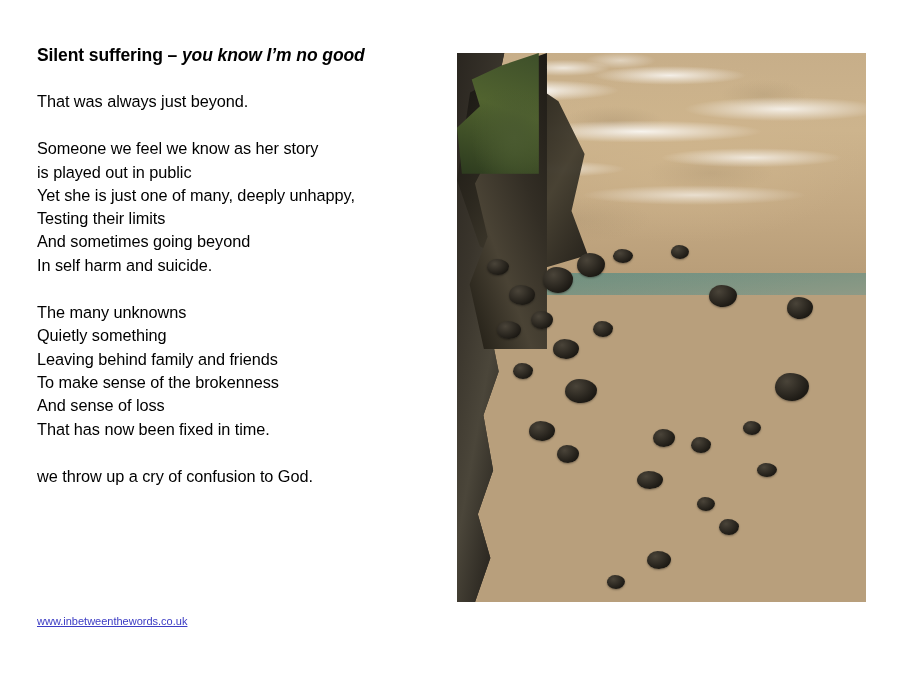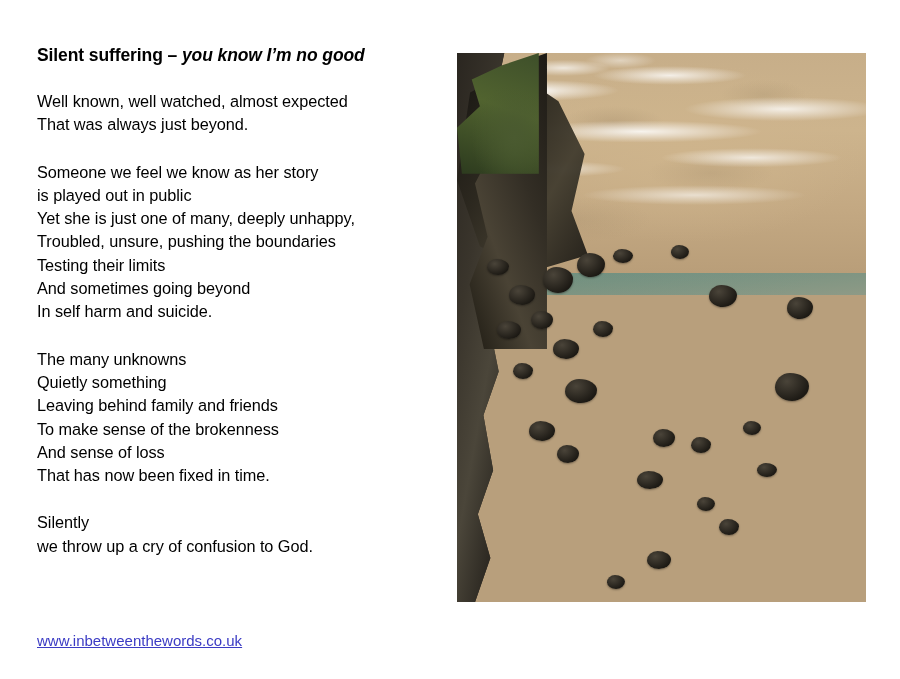--- a/index.html
+++ b/index.html
@@ -47,22 +47,22 @@
   .poem-line {
     font-size: 16.3px;
     line-height: 23.3px;
     white-space: nowrap;
     letter-spacing: -0.05px;
   }
 
   #source-link {
     position: absolute;
     left: 37px;
-    top: 634px;
-    font-size: 15px;
+    top: 614px;
+    font-size: 11px;
     line-height: 14px;
     color: #3b3bc4;
     text-decoration: underline;
     white-space: nowrap;
   }
 
   
   #coast-photo {
     position: absolute;
     left: 457px;
@@ -193,45 +193,42 @@
 </head>
 <body>
 
 <div id="poem-column">
 
   <div id="poem-title">
     <span>Silent suffering – </span><span class="title-italic">you know I’m no good</span>
   </div>
 
   <div class="stanza">
-    <div class="poem-line">Well known, well watched, almost expected</div>
     <div class="poem-line">That was always just beyond.</div>
   </div>
 
   <div class="stanza">
     <div class="poem-line">Someone we feel we know as her story</div>
     <div class="poem-line">is played out in public</div>
     <div class="poem-line">Yet she is just one of many, deeply unhappy,</div>
-    <div class="poem-line">Troubled, unsure, pushing the boundaries</div>
     <div class="poem-line">Testing their limits</div>
     <div class="poem-line">And sometimes going beyond</div>
     <div class="poem-line">In self harm and suicide.</div>
   </div>
 
   <div class="stanza">
     <div class="poem-line">The many unknowns</div>
     <div class="poem-line">Quietly something</div>
     <div class="poem-line">Leaving behind family and friends</div>
     <div class="poem-line">To make sense of the brokenness</div>
     <div class="poem-line">And sense of loss</div>
     <div class="poem-line">That has now been fixed in time.</div>
   </div>
 
   <div class="stanza">
-    <div class="poem-line">Silently</div>
     <div class="poem-line">we throw up a cry of confusion to God.</div>
   </div>
 
 </div>
 
 <a id="source-link" href="#">www.inbetweenthewords.co.uk</a>
 
 <div id="coast-photo">
   <div class="layer sea"></div>
   <div class="layer midband"></div>

